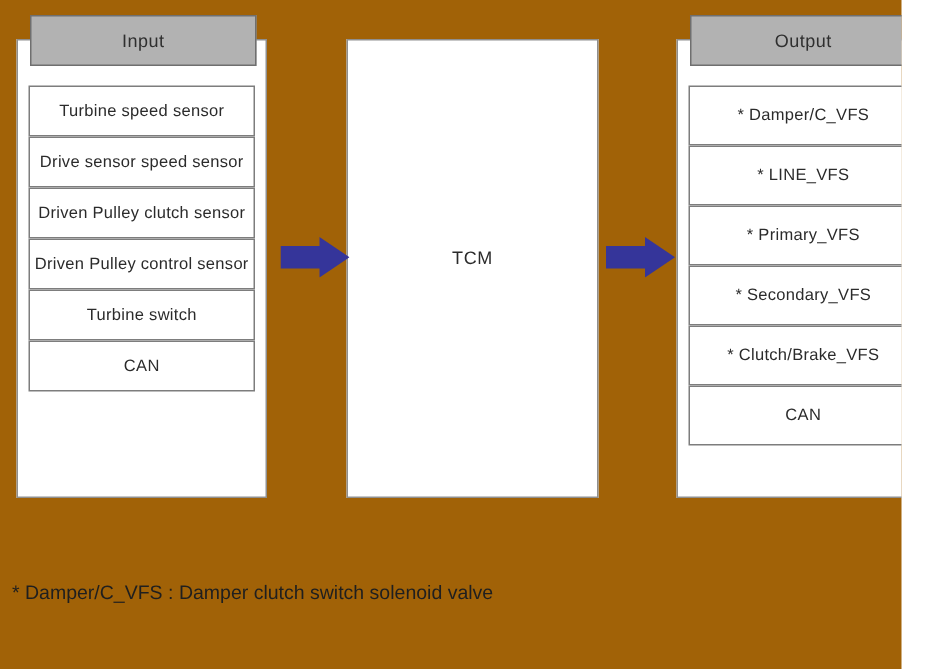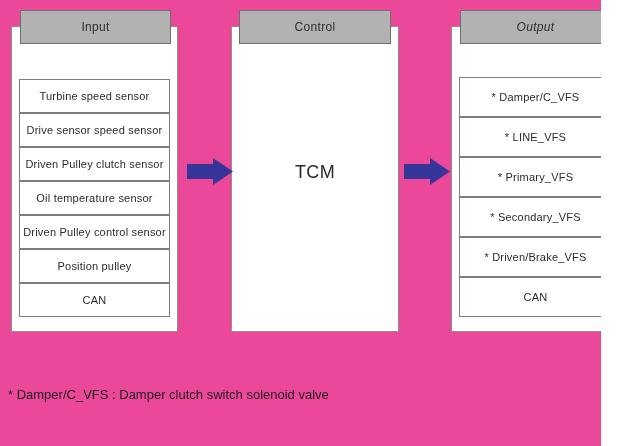--- a/index.html
+++ b/index.html
@@ -1,70 +1,70 @@
 <!DOCTYPE html>
 <html><head>
 <meta charset="utf-8">
 <style>
   html, body { margin: 0; padding: 0; }
   body { font-family: "Liberation Sans", sans-serif; background: #ffffff; }
   .screen {
     position: relative;
     width: 601px;
     height: 446px;
-    background: #ec4899;
+    background: #a16207;
     overflow: hidden;
   }
   .col-header {
     position: absolute;
     top: 10px;
     height: 34px;
     box-sizing: border-box;
     background: #b2b2b2;
     border: 1px solid #6f6f6f;
     display: flex;
     align-items: center;
     justify-content: center;
     font-size: 12px;
     color: #2f2f2f;
     z-index: 2;
     letter-spacing: 0.3px;
   }
   .header-input   { left: 20px;  width: 151px; }
   .header-control { left: 239px; width: 152px; }
-  .header-output  { left: 460px; width: 151px; font-style: italic; }
+  .header-output  { left: 460px; width: 151px; }
 
   .container {
     position: absolute;
     top: 26px;
     height: 306px;
     box-sizing: border-box;
     border: 1px solid #8f8f8f;
     background: #ffffff;
     z-index: 1;
   }
   .container-input   { left: 11px;  width: 167px; }
   .container-control {
     left: 231px; width: 168px;
     display: flex; align-items: center; justify-content: center;
     padding-bottom: 14px;
-    font-size: 18px; color: #2b2b2b;
+    font-size: 12px; color: #2b2b2b;
     letter-spacing: 0.4px;
   }
   .container-output  { left: 451px; width: 169px; }
 
   .boxes {
     position: absolute;
     left: 7px;
     right: 7px;
     top: 30px;
     bottom: 14px;
     display: flex;
     flex-direction: column;
-    justify-content: flex-end;
+    justify-content: flex-start;
     border-radius: 12px;
   }
   .box {
     box-sizing: border-box;
     border: 1px solid #7d7d7d;
     background: #ffffff;
     display: flex;
     align-items: center;
     justify-content: center;
     font-size: 11px;
@@ -96,50 +96,46 @@
   }
 </style>
 </head>
 <body>
 
 <div class="screen">
 
   <div class="col-header header-input">
     <span>Input</span>
   </div>
-  <div class="col-header header-control">
-    <span>Control</span>
-  </div>
   <div class="col-header header-output">
     <span>Output</span>
   </div>
 
   <div class="container container-input">
     <div class="boxes">
       <div class="box box-h34">Turbine speed sensor</div>
       <div class="box box-h34">Drive sensor speed sensor</div>
       <div class="box box-h34">Driven Pulley clutch sensor</div>
-      <div class="box box-h34">Oil temperature sensor</div>
       <div class="box box-h34">Driven Pulley control sensor</div>
-      <div class="box box-h34">Position pulley</div>
+      <div class="box box-h34">Turbine switch</div>
       <div class="box box-h34">CAN</div>
     </div>
   </div>
 
   <div class="container container-control">
     <span>TCM</span>
   </div>
 
   <div class="container container-output">
     <div class="boxes">
       <div class="box box-h40">* Damper/C_VFS</div>
       <div class="box box-h40">* LINE_VFS</div>
       <div class="box box-h40">* Primary_VFS</div>
       <div class="box box-h40">* Secondary_VFS</div>
-      <div class="box box-h40">* Driven/Brake_VFS</div>
+      <div class="box box-h40">* Clutch/Brake_VFS</div>
       <div class="box box-h40">CAN</div>
     </div>
   </div>
 
   <svg class="arrow arrow-1" viewBox="0 0 46 27">
     <polygon points="0,6 26,6 26,0 46,13.5 26,27 26,21 0,21" fill="#35359a"></polygon>
   </svg>
   <svg class="arrow arrow-2" viewBox="0 0 46 27">
     <polygon points="0,6 26,6 26,0 46,13.5 26,27 26,21 0,21" fill="#35359a"></polygon>
   </svg>

